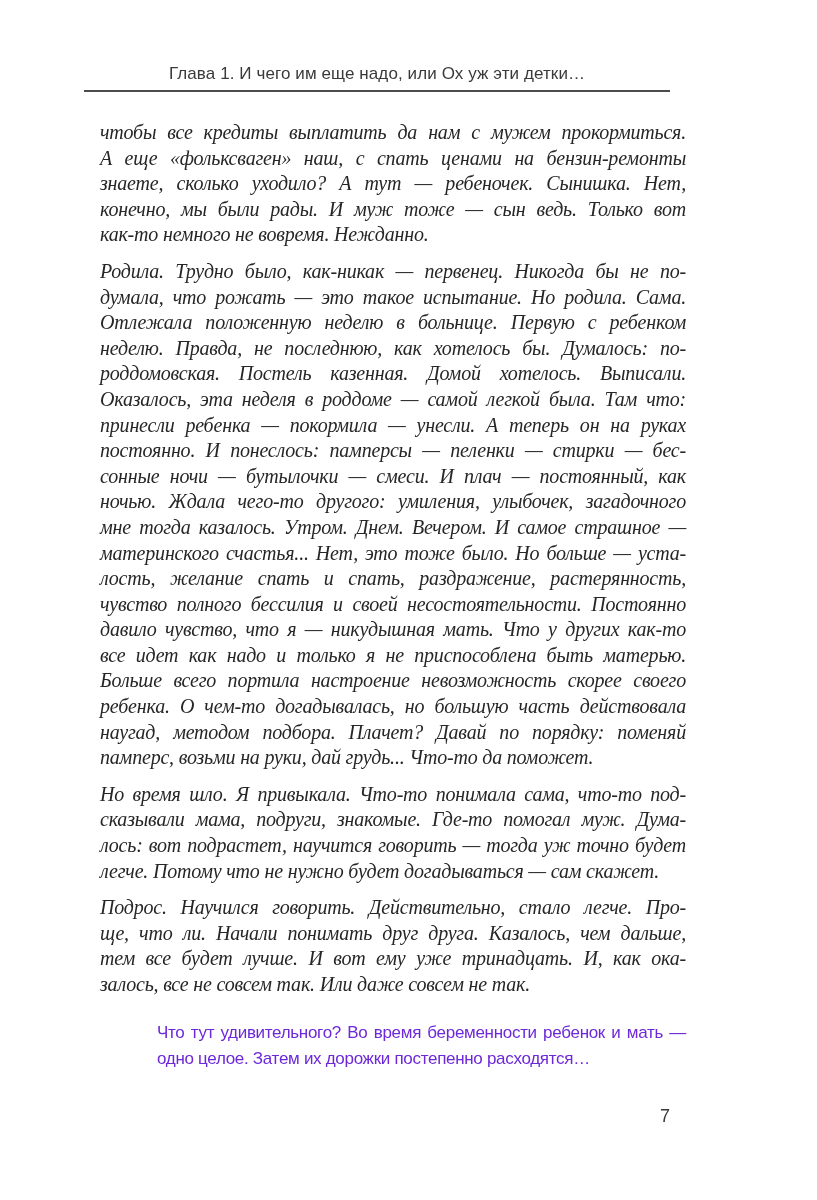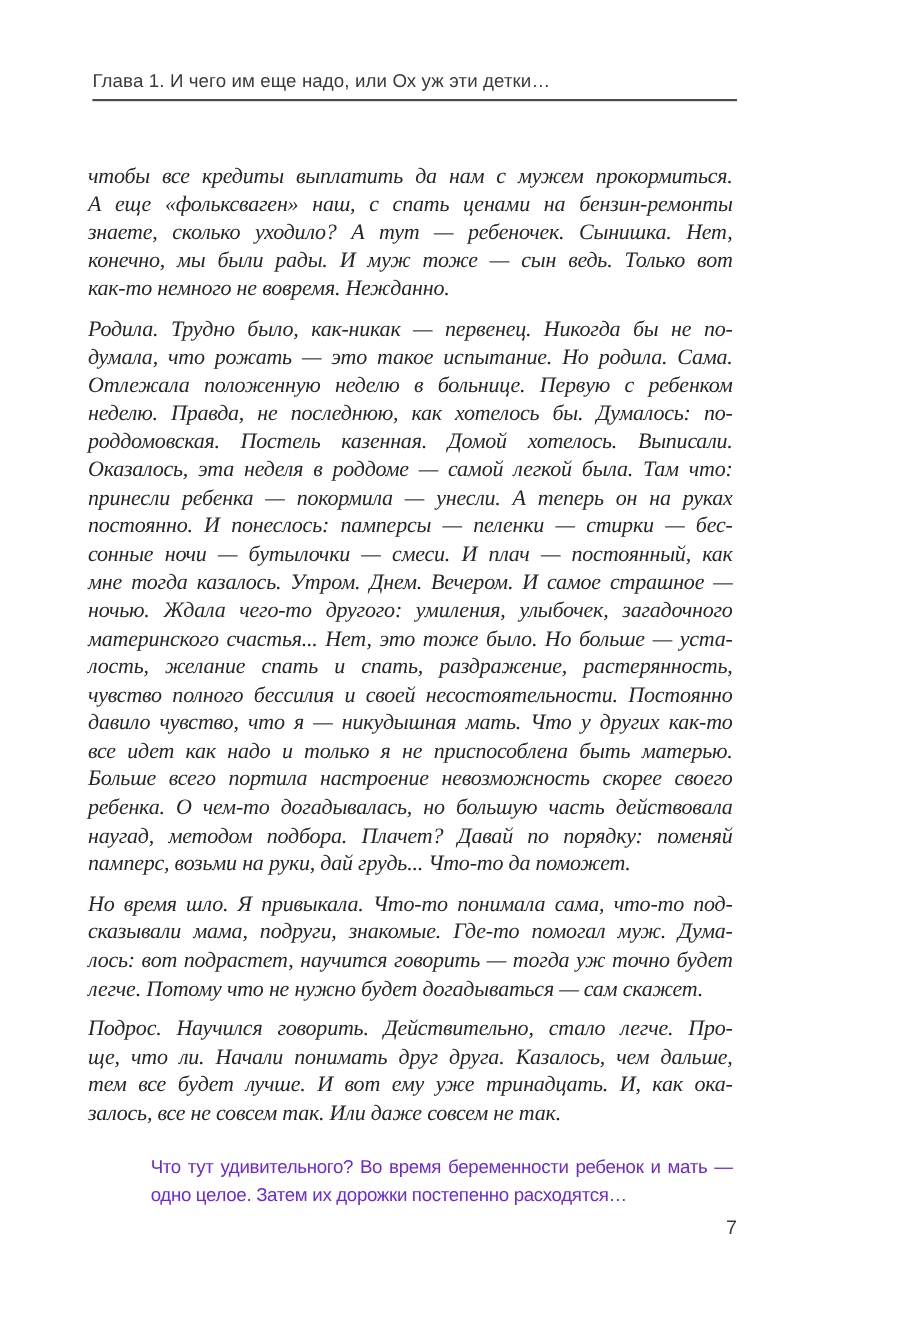--- a/index.html
+++ b/index.html
@@ -13,34 +13,33 @@
     height: 1200px;
     background: #ffffff;
     overflow: hidden;
     font-family: "Liberation Serif", serif;
   }
   .running-header {
     position: absolute;
     left: 84px;
     top: 64px;
     width: 586px;
-    text-align: left;
+    text-align: center;
     font-family: "Liberation Sans", sans-serif;
     font-size: 17px;
     letter-spacing: 0.1px;
     color: #3a3a3a;
     padding-bottom: 6px;
     border-bottom: 2px solid #4c4c4c;
   }
   .content {
     position: absolute;
-    left: 80px;
+    left: 100px;
     top: 120px;
     width: 586px;
-    margin-top: 28px;
   }
   .para {
     margin: 0 0 11px 0;
     font-style: italic;
     font-size: 20px;
     line-height: 25.6px;
     letter-spacing: -0.2px;
     color: #262626;
   }
   .para .line {
@@ -90,22 +89,22 @@
       <div class="para">
         <div class="line">Родила. Трудно было, как-никак — первенец. Никогда бы не по-</div>
         <div class="line">думала, что рожать — это такое испытание. Но родила. Сама.</div>
         <div class="line">Отлежала положенную неделю в больнице. Первую с ребенком</div>
         <div class="line">неделю. Правда, не последнюю, как хотелось бы. Думалось: по-</div>
         <div class="line">роддомовская. Постель казенная. Домой хотелось. Выписали.</div>
         <div class="line">Оказалось, эта неделя в роддоме — самой легкой была. Там что:</div>
         <div class="line">принесли ребенка — покормила — унесли. А теперь он на руках</div>
         <div class="line">постоянно. И понеслось: памперсы — пеленки — стирки — бес-</div>
         <div class="line">сонные ночи — бутылочки — смеси. И плач — постоянный, как</div>
+        <div class="line">ночью. Ждала чего-то другого: умиления, улыбочек, загадочного</div>
         <div class="line">мне тогда казалось. Утром. Днем. Вечером. И самое страшное —</div>
-        <div class="line">ночью. Ждала чего-то другого: умиления, улыбочек, загадочного</div>
         <div class="line">материнского счастья... Нет, это тоже было. Но больше — уста-</div>
         <div class="line">лость, желание спать и спать, раздражение, растерянность,</div>
         <div class="line">чувство полного бессилия и своей несостоятельности. Постоянно</div>
         <div class="line">давило чувство, что я — никудышная мать. Что у других как-то</div>
         <div class="line">все идет как надо и только я не приспособлена быть матерью.</div>
         <div class="line">Больше всего портила настроение невозможность скорее своего</div>
         <div class="line">ребенка. О чем-то догадывалась, но большую часть действовала</div>
         <div class="line">наугад, методом подбора. Плачет? Давай по порядку: поменяй</div>
         <div class="line last">памперс, возьми на руки, дай грудь... Что-то да поможет.</div>
       </div>

